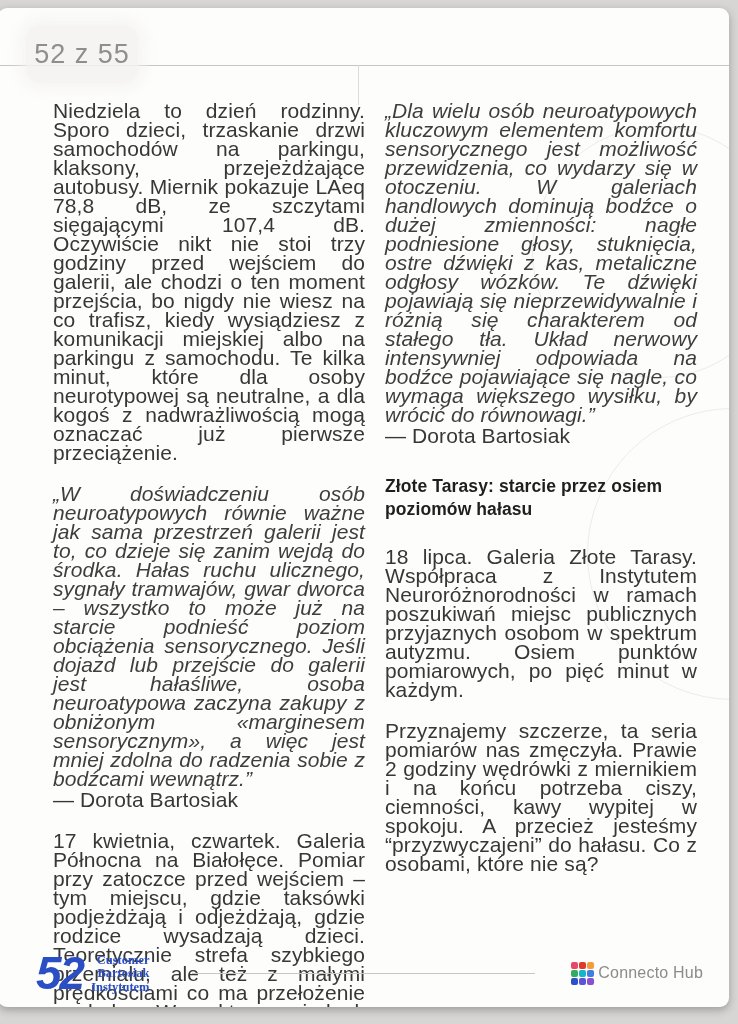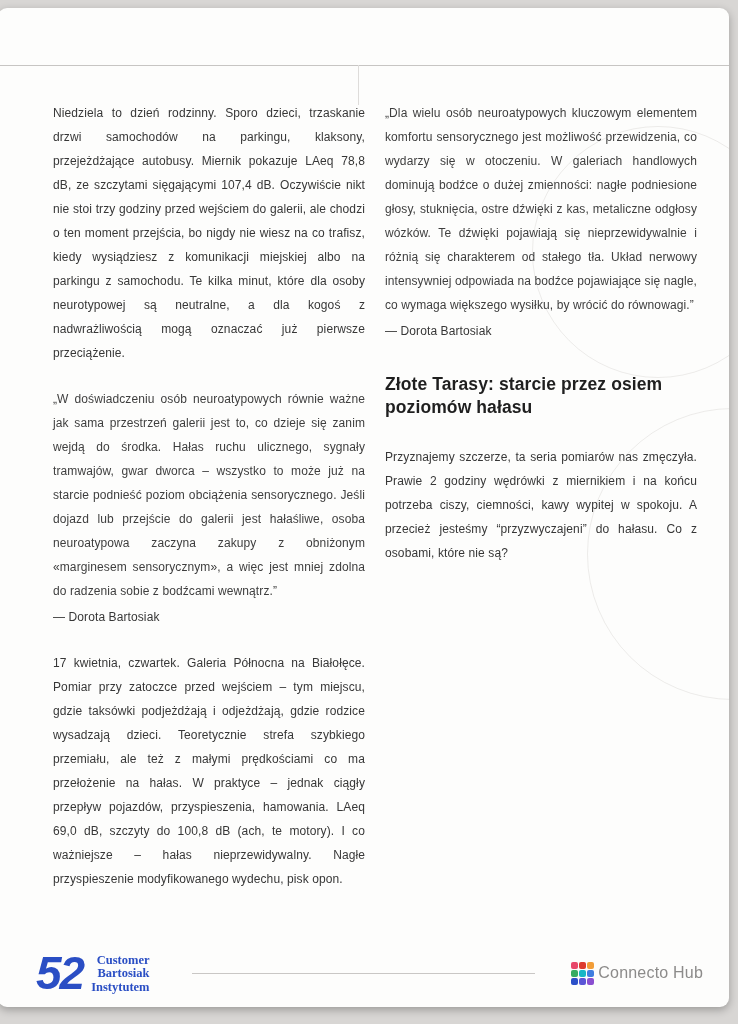--- a/index.html
+++ b/index.html
@@ -40,24 +40,24 @@
   }
 
   
   .columns{
     position:absolute;top:93px;left:55px;right:32px;z-index:1;
     display:flex;gap:20px;
   }
   .col{flex:1;min-width:0;}
   .col p{
     margin:0 0 22px;
-    font-size:12px;line-height:24px;color:#373737;
+    font-size:21px;line-height:19px;color:#373737;
     text-align:justify;letter-spacing:.1px;
   }
-  .col p.quote{margin-bottom:0;color:#3e3e3e;}
+  .col p.quote{font-style:italic;margin-bottom:0;color:#3e3e3e;}
   .col p.attribution{margin:2px 0 22px;}
   .col h2{
     margin:30px 0 26px;
     font-size:17.5px;line-height:23px;color:#1f1f1f;
     font-weight:bold;text-align:left;letter-spacing:.1px;
   }
 
   
   footer{
     position:absolute;left:38px;right:26px;bottom:8px;height:52px;z-index:1;
@@ -88,32 +88,36 @@
 <body>
 
 <div class="page">
 
   <div class="wm c1"></div>
   <div class="wm c2"></div>
 
   <div class="header-rule"></div>
   <div class="header-vline"></div>
 
+  <div class="page-indicator">
+    <span>52 z 55</span>
+  </div>
 
   <main class="columns">
     <section class="col">
       <p>Niedziela to dzień rodzinny. Sporo dzieci, trzaskanie drzwi samochodów na parkingu, klaksony, przejeżdżające autobusy. Miernik pokazuje LAeq 78,8 dB, ze szczytami sięgającymi 107,4 dB. Oczywiście nikt nie stoi trzy godziny przed wejściem do galerii, ale chodzi o ten moment przejścia, bo nigdy nie wiesz na co trafisz, kiedy wysiądziesz z komunikacji miejskiej albo na parkingu z samochodu. Te kilka minut, które dla osoby neurotypowej są neutralne, a dla kogoś z nadwrażliwością mogą oznaczać już pierwsze przeciążenie.</p>
       <p class="quote">„W doświadczeniu osób neuroatypowych równie ważne jak sama przestrzeń galerii jest to, co dzieje się zanim wejdą do środka. Hałas ruchu ulicznego, sygnały tramwajów, gwar dworca – wszystko to może już na starcie podnieść poziom obciążenia sensorycznego. Jeśli dojazd lub przejście do galerii jest hałaśliwe, osoba neuroatypowa zaczyna zakupy z obniżonym «marginesem sensorycznym», a więc jest mniej zdolna do radzenia sobie z bodźcami wewnątrz.”</p>
       <p class="attribution">— Dorota Bartosiak</p>
       <p>17 kwietnia, czwartek. Galeria Północna na Białołęce. Pomiar przy zatoczce przed wejściem – tym miejscu, gdzie taksówki podjeżdżają i odjeżdżają, gdzie rodzice wysadzają dzieci. Teoretycznie strefa szybkiego przemiału, ale też z małymi prędkościami co ma przełożenie na hałas. W praktyce – jednak ciągły przepływ pojazdów, przyspieszenia, hamowania. LAeq 69,0 dB, szczyty do 100,8 dB (ach, te motory). I co ważniejsze – hałas nieprzewidywalny. Nagłe przyspieszenie modyfikowanego wydechu, pisk opon.</p>
     </section>
     <section class="col">
       <p class="quote">„Dla wielu osób neuroatypowych kluczowym elementem komfortu sensorycznego jest możliwość przewidzenia, co wydarzy się w otoczeniu. W galeriach handlowych dominują bodźce o dużej zmienności: nagłe podniesione głosy, stuknięcia, ostre dźwięki z kas, metaliczne odgłosy wózków. Te dźwięki pojawiają się nieprzewidywalnie i różnią się charakterem od stałego tła. Układ nerwowy intensywniej odpowiada na bodźce pojawiające się nagle, co wymaga większego wysiłku, by wrócić do równowagi.”</p>
       <p class="attribution">— Dorota Bartosiak</p>
       <h2>Złote Tarasy: starcie przez osiem poziomów hałasu</h2>
+      <p>18 lipca. Galeria Złote Tarasy. Współpraca z Instytutem Neuroróżnorodności w ramach poszukiwań miejsc publicznych przyjaznych osobom w spektrum autyzmu. Osiem punktów pomiarowych, po pięć minut w każdym.</p>
       <p>Przyznajemy szczerze, ta seria pomiarów nas zmęczyła. Prawie 2 godziny wędrówki z miernikiem i na końcu potrzeba ciszy, ciemności, kawy wypitej w spokoju. A przecież jesteśmy “przyzwyczajeni” do hałasu. Co z osobami, które nie są?</p>
     </section>
   </main>
 
   <footer>
     <div class="brand">
       <span class="page-num">52</span>
       <span class="brand-lines">
         <span>Customer</span>
         <span>Bartosiak</span>

